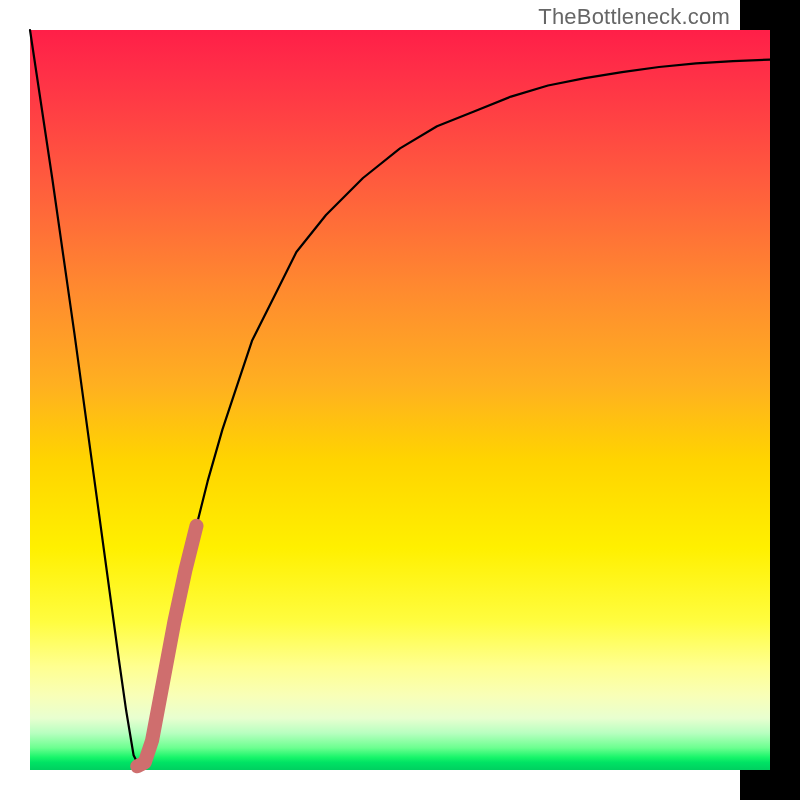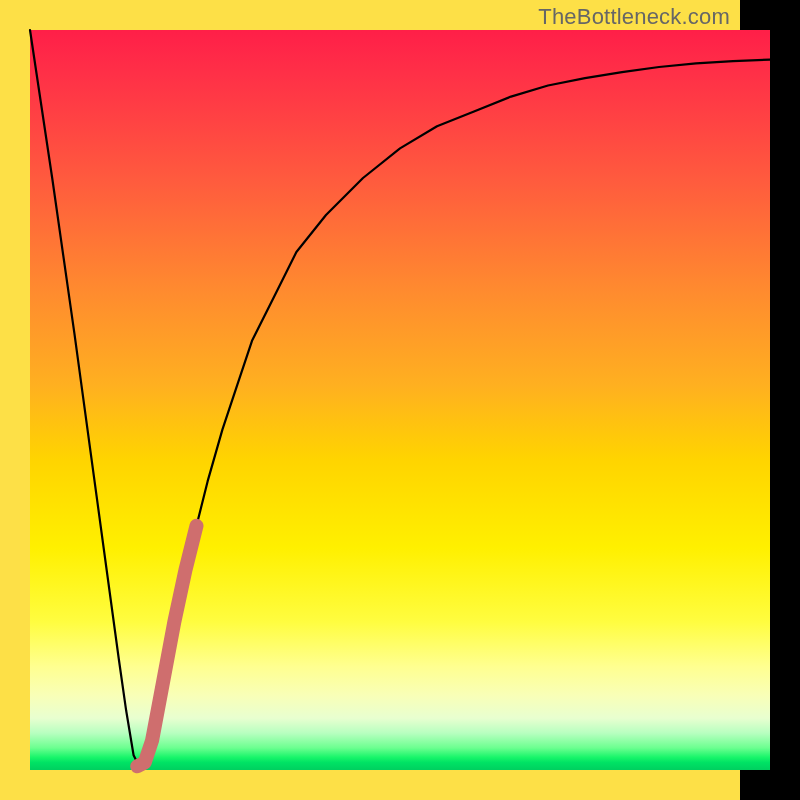--- a/index.html
+++ b/index.html
@@ -10,21 +10,21 @@
     overflow: hidden;
     background: #000;
     font-family: Arial, Helvetica, sans-serif;
   }
   .frame {
     position: absolute;
     left: 0;
     top: 0;
     width: 740px;
     height: 800px;
-    background: #fde047;
+    background: #ffffff;
   }
   .plot {
     position: absolute;
     left: 30px;
     top: 30px;
     width: 740px;
     height: 740px;
     
     background: linear-gradient(to bottom,
       #ff1f48 0%,

